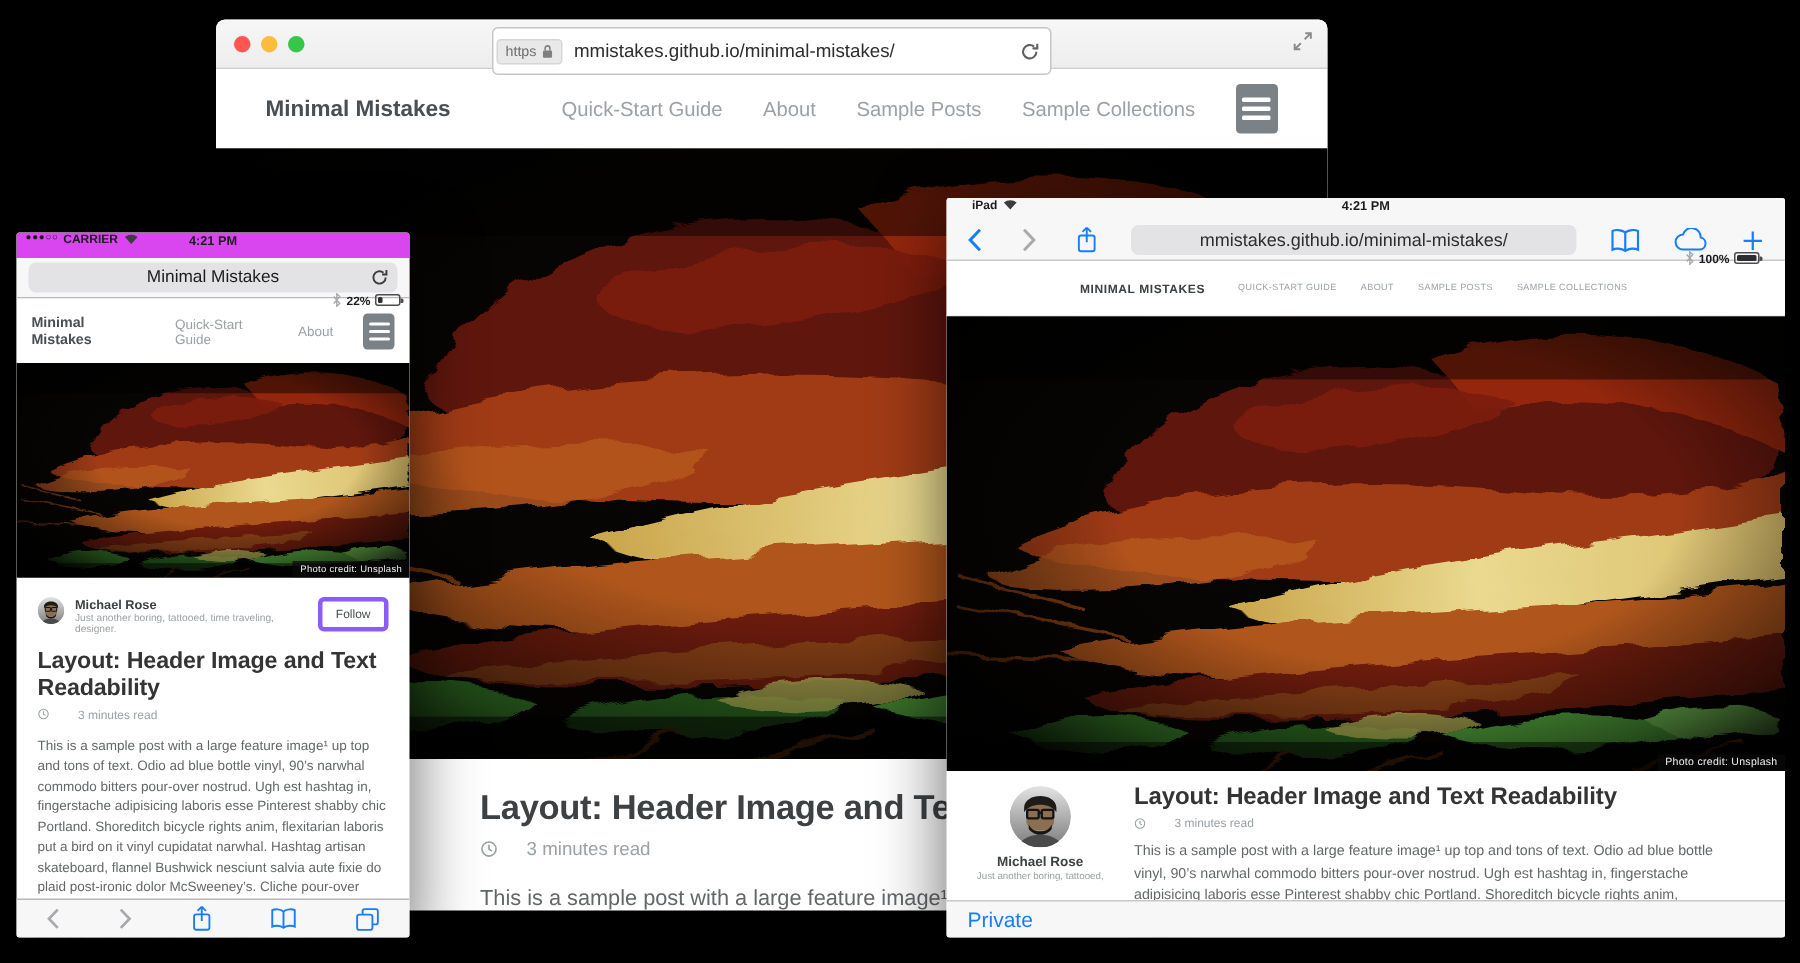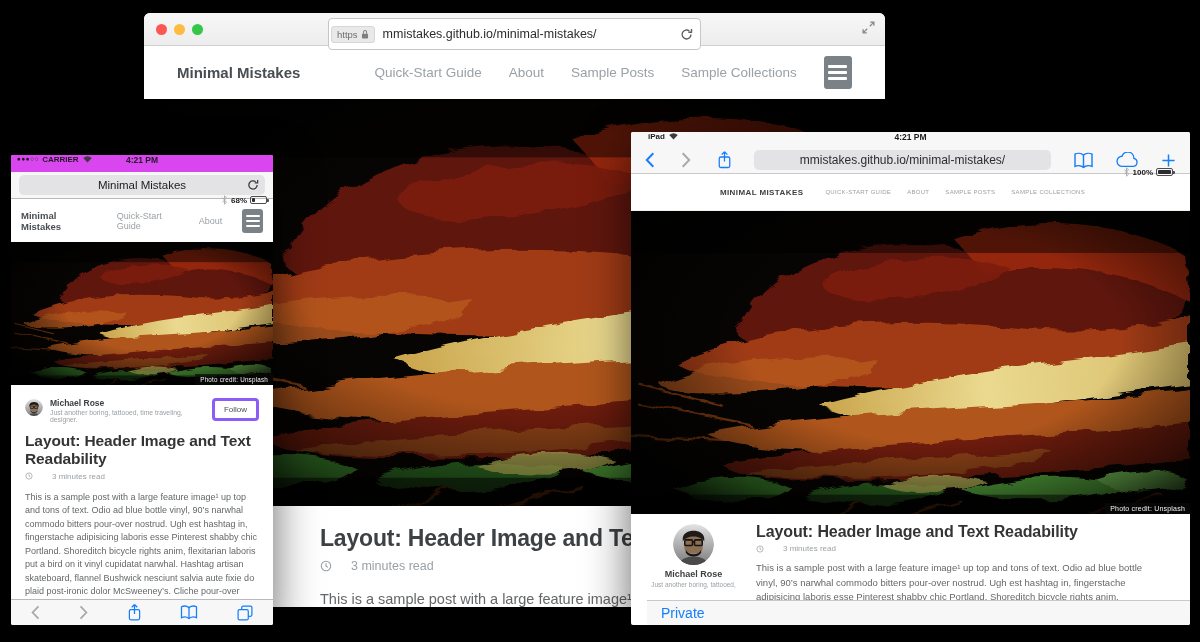--- a/index.html
+++ b/index.html
@@ -88,21 +88,21 @@
   .p-hero { height:303px; }
   .p-content { display:flex; padding-top:9px; height:95px; }
   .p-authcol { width:125px; flex:none; display:flex; flex-direction:column; align-items:center; padding-top:1px; }
   .p-ava { width:41px; height:41px; border-radius:50%; overflow:hidden; }
   .p-authname { margin-top:4px; font-size:9px; font-weight:bold; color:#3d4144; }
   .p-authbio { margin-top:2px; font-size:6.5px; color:#9ba1a6; }
   .p-postcol { width:392px; }
   .p-title { font-size:16px; font-weight:bold; color:#343434; letter-spacing:-.1px; }
   .p-meta { margin-top:3px; font-size:8px; }
   .p-body { margin-top:8px; font-size:9.5px; line-height:1.55; color:#646769; }
-  .p-private { position:absolute; left:0; right:0; bottom:0; height:25px; background:#f7f7f7; border-top:1px solid #c9c9cb; display:flex; align-items:center; padding:0 14px;margin-left:16px; }
+  .p-private { position:absolute; left:0; right:0; bottom:0; height:25px; background:#f7f7f7; border-top:1px solid #c9c9cb; display:flex; align-items:center; padding:0 14px; }
   .p-private span { font-size:14px; color:#157efb; }
 
   svg.ic { display:inline-block; vertical-align:middle; }
 </style>
 </head>
 <body>
 
 <svg width="0" height="0" style="position:absolute" aria-hidden="true">
   <defs>
     <linearGradient id="gradCream" x1="0" y1="0" x2="1" y2="0">
@@ -278,21 +278,21 @@
       <span class="sig-dots">●●●○○</span>
       <span>CARRIER</span>
       <svg class="ic dark" width="11" height="8" style="margin-left:3px">
           <use href="#ic-wifi"></use>
         </svg>
       <span class="i-time">4:21 PM</span>
       <span class="i-statR">
         <svg class="ic gicon" width="7" height="10">
             <use href="#ic-bt"></use>
           </svg>
-        <span>68%</span>
+        <span>22%</span>
         <span class="batt">
             <span class="fill" style="width:3px"></span>
           </span>
       </span>
     </div>
     <div class="i-urlrow">
       <div class="i-field">
         <span>Minimal Mistakes</span>
         <svg class="ic reload" width="12" height="12">
             <use href="#ic-reload"></use>

